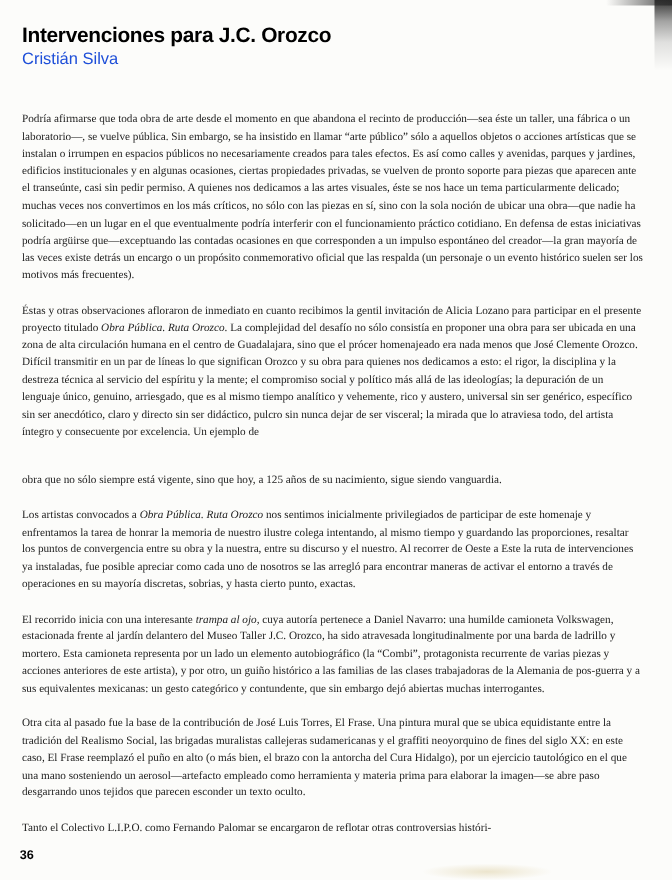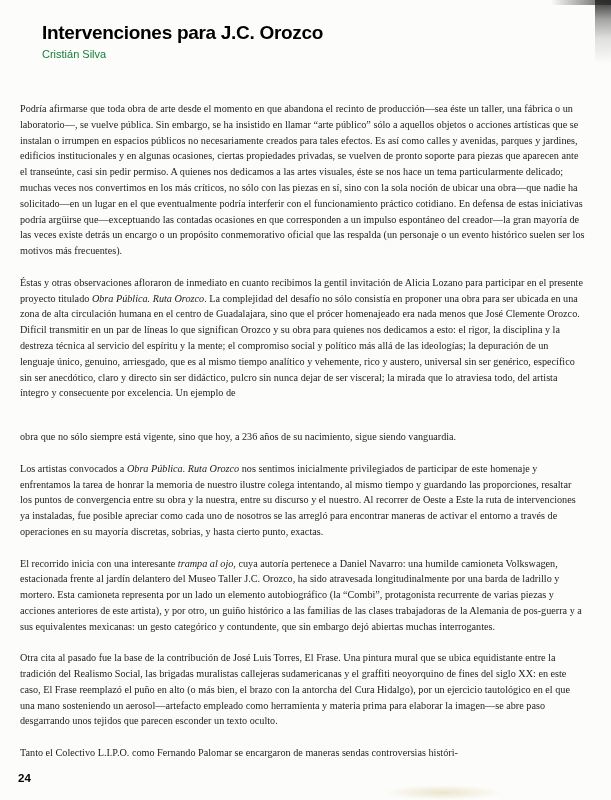--- a/index.html
+++ b/index.html
@@ -19,36 +19,36 @@
       rgba(35,35,35,.92) 0%,
       rgba(90,90,90,.55) 30%,
       rgba(150,150,150,.28) 60%,
       rgba(200,200,200,0) 100%);
   }
   .corner-shade:before{
     content:"";position:absolute;top:0;right:0;width:60px;height:5px;
     background:linear-gradient(to left, rgba(40,40,40,.8), rgba(40,40,40,0));
   }
 
-  header{position:absolute;left:20px;top:22px;right:40px;margin-left:22px;}
+  header{position:absolute;left:20px;top:22px;right:40px;}
   h1{
     margin:0;
     font-family:"Liberation Sans", sans-serif;
     font-weight:bold;
     font-size:19px;
     line-height:22px;
     letter-spacing:-0.3px;
     color:#000;
   }
   .author{
     font-family:"Liberation Sans", sans-serif;
     font-weight:400;
-    font-size:11px;
+    font-size:15px;
     line-height:18px;
-    color:#15803d;
+    color:#1d4ed8;
     margin-top:1px;
   }
 
   .columns{
     position:absolute;left:20px;top:101px;width:565px;
     display:flex;gap:28px;flex-direction:column;
   }
   .col{flex:1 1 0;min-width:0;}
   .para{
     margin:0;
@@ -84,25 +84,25 @@
     <h1>Intervenciones para J.C. Orozco</h1>
     <div class="author">Cristián Silva</div>
   </header>
 
   <div class="columns">
     <div class="col">
         <p class="para"><span>Podría afirmarse que toda obra de arte desde el momento en que abandona el recinto de producción—sea éste un taller, una fábrica o un laboratorio—, se vuelve pública. Sin embargo, se ha insistido en llamar “arte público” sólo a aquellos objetos o acciones artísticas que se instalan o irrumpen en espacios públicos no necesariamente creados para tales efectos. Es así como calles y avenidas, parques y jardines, edificios institucionales y en algunas ocasiones, ciertas propiedades privadas, se vuelven de pronto soporte para piezas que aparecen ante el transeúnte, casi sin pedir permiso. A quienes nos dedicamos a las artes visuales, éste se nos hace un tema particularmente delicado; muchas veces nos convertimos en los más críticos, no sólo con las piezas en sí, sino con la sola noción de ubicar una obra—que nadie ha solicitado—en un lugar en el que eventualmente podría interferir con el funcionamiento práctico cotidiano. En defensa de estas iniciativas podría argüirse que—exceptuando las contadas ocasiones en que corresponden a un impulso espontáneo del creador—la gran mayoría de las veces existe detrás un encargo o un propósito conmemorativo oficial que las respalda (un personaje o un evento histórico suelen ser los motivos más frecuentes).</span></p>
         <p class="para"><span>Éstas y otras observaciones afloraron de inmediato en cuanto recibimos la gentil invitación de Alicia Lozano para participar en el presente proyecto titulado </span><span class="it">Obra Pública. Ruta Orozco</span><span>. La complejidad del desafío no sólo consistía en proponer una obra para ser ubicada en una zona de alta circulación humana en el centro de Guadalajara, sino que el prócer homenajeado era nada menos que José Clemente Orozco. Difícil transmitir en un par de líneas lo que significan Orozco y su obra para quienes nos dedicamos a esto: el rigor, la disciplina y la destreza técnica al servicio del espíritu y la mente; el compromiso social y político más allá de las ideologías; la depuración de un lenguaje único, genuino, arriesgado, que es al mismo tiempo analítico y vehemente, rico y austero, universal sin ser genérico, específico sin ser anecdótico, claro y directo sin ser didáctico, pulcro sin nunca dejar de ser visceral; la mirada que lo atraviesa todo, del artista íntegro y consecuente por excelencia. Un ejemplo de</span></p>
       </div>
     <div class="col">
-        <p class="para"><span>obra que no sólo siempre está vigente, sino que hoy, a 236 años de su nacimiento, sigue siendo vanguardia.</span></p>
+        <p class="para"><span>obra que no sólo siempre está vigente, sino que hoy, a 125 años de su nacimiento, sigue siendo vanguardia.</span></p>
         <p class="para"><span>Los artistas convocados a </span><span class="it">Obra Pública. Ruta Orozco</span><span> nos sentimos inicialmente privilegiados de participar de este homenaje y enfrentamos la tarea de honrar la memoria de nuestro ilustre colega intentando, al mismo tiempo y guardando las proporciones, resaltar los puntos de convergencia entre su obra y la nuestra, entre su discurso y el nuestro. Al recorrer de Oeste a Este la ruta de intervenciones ya instaladas, fue posible apreciar como cada uno de nosotros se las arregló para encontrar maneras de activar el entorno a través de operaciones en su mayoría discretas, sobrias, y hasta cierto punto, exactas.</span></p>
         <p class="para"><span>El recorrido inicia con una interesante </span><span class="it">trampa al ojo</span><span>, cuya autoría pertenece a Daniel Navarro: una humilde camioneta Volkswagen, estacionada frente al jardín delantero del Museo Taller J.C. Orozco, ha sido atravesada longitudinalmente por una barda de ladrillo y mortero. Esta camioneta representa por un lado un elemento autobiográfico (la “Combi”, protagonista recurrente de varias piezas y acciones anteriores de este artista), y por otro, un guiño histórico a las familias de las clases trabajadoras de la Alemania de pos-guerra y a sus equivalentes mexicanas: un gesto categórico y contundente, que sin embargo dejó abiertas muchas interrogantes.</span></p>
         <p class="para"><span>Otra cita al pasado fue la base de la contribución de José Luis Torres, El Frase. Una pintura mural que se ubica equidistante entre la tradición del Realismo Social, las brigadas muralistas callejeras sudamericanas y el graffiti neoyorquino de fines del siglo XX: en este caso, El Frase reemplazó el puño en alto (o más bien, el brazo con la antorcha del Cura Hidalgo), por un ejercicio tautológico en el que una mano sosteniendo un aerosol—artefacto empleado como herramienta y materia prima para elaborar la imagen—se abre paso desgarrando unos tejidos que parecen esconder un texto oculto.</span></p>
-        <p class="para"><span>Tanto el Colectivo L.I.P.O. como Fernando Palomar se encargaron de maneras sendas controversias históri-</span></p>
+        <p class="para"><span>Tanto el Colectivo L.I.P.O. como Fernando Palomar se encargaron de reflotar otras controversias históri-</span></p>
       </div>
   </div>
 
-  <div class="pagenum">24</div>
+  <div class="pagenum">36</div>
 
   <div class="smudge"></div>
 
 </div>
 
 </body></html>

